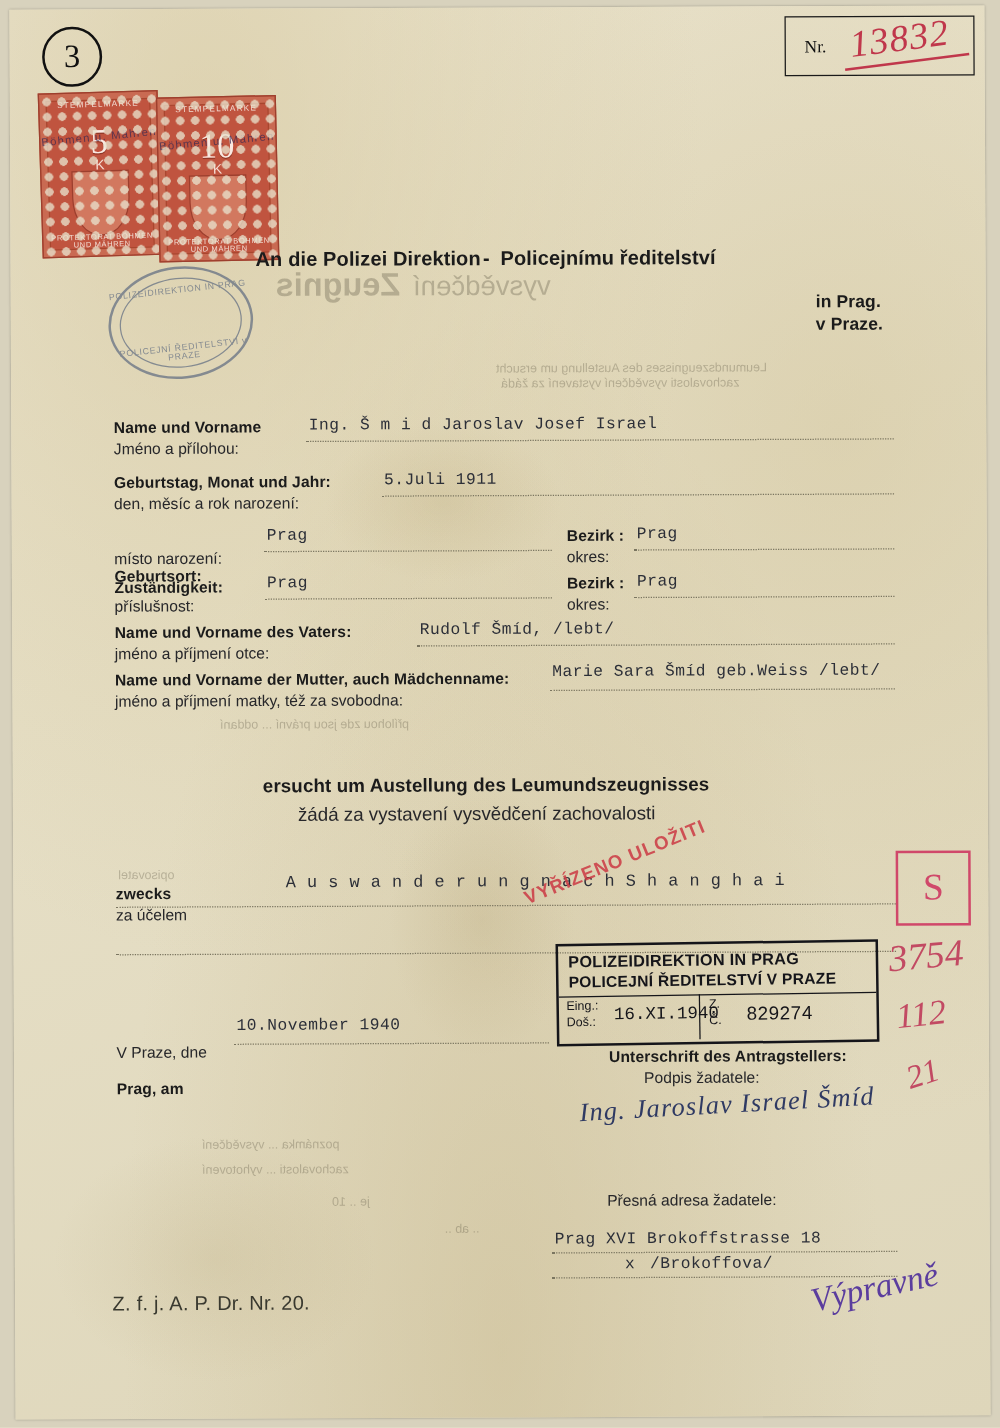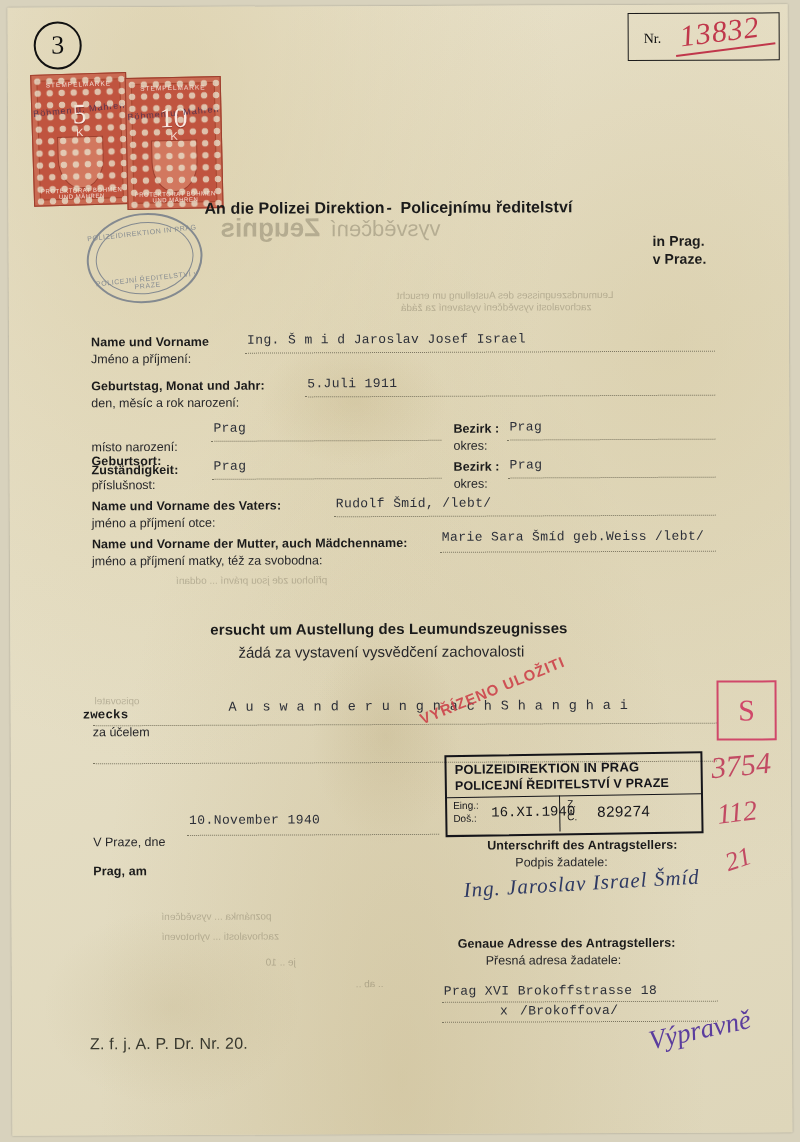--- a/index.html
+++ b/index.html
@@ -189,21 +189,21 @@
   <div class="ghost" style="left:254px;top:950px;font-size:10px;">je .. 10</div>
   <div class="ghost" style="left:344px;top:972px;font-size:10px;">.. ab ..</div>
 
   <div class="lbl de" style="left:196px;top:192px;font-size:16px;">An die Polizei Direktion</div>
   <div class="lbl de" style="left:378px;top:192px;font-size:16px;">-</div>
   <div class="lbl de" style="left:392px;top:192px;font-size:16px;">Policejnímu ředitelství</div>
   <div class="lbl de" style="left:644px;top:228px;font-size:14px;">in Prag.</div>
   <div class="lbl de" style="left:644px;top:246px;font-size:14px;">v Praze.</div>
 
   <div class="lbl de" style="left:82px;top:327px;text-align:right;">Name und Vorname</div>
-  <div class="lbl cz" style="left:82px;top:344px;">Jméno a příjmení:</div>
+  <div class="lbl cz" style="left:82px;top:344px;">Jméno a přílohou:</div>
   <div class="hand" style="left:238px;top:326px;">Ing. Š m i d   Jaroslav Josef Israel</div>
   <div class="dots" style="left:236px;top:346px;width:470px;"></div>
 
   <div class="lbl de" style="left:82px;top:371px;">Geburtstag, Monat und Jahr:</div>
   <div class="lbl cz" style="left:82px;top:388px;">den, měsíc a rok narození:</div>
   <div class="hand" style="left:298px;top:370px;">5.Juli 1911</div>
   <div class="dots" style="left:296px;top:390px;width:410px;"></div>
 
   <div class="lbl de" style="left:82px;top:431px;margin-top:15px;">Geburtsort:</div>
   <div class="lbl cz" style="left:82px;top:432px;">místo narození:</div>
@@ -229,21 +229,21 @@
   <div class="dots" style="left:324px;top:510px;width:382px;"></div>
 
   <div class="lbl de" style="left:82px;top:529px;">Name und Vorname der Mutter, auch Mädchenname:</div>
   <div class="lbl cz" style="left:82px;top:546px;">jméno a příjmení matky, též za svobodna:</div>
   <div class="hand" style="left:432px;top:524px;">Marie Sara Šmíd geb.Weiss /lebt/</div>
   <div class="dots" style="left:430px;top:546px;width:276px;"></div>
 
   <div class="lbl de" style="left:200px;top:613px;font-size:15px;">ersucht um Austellung des Leumundszeugnisses</div>
   <div class="lbl cz" style="left:228px;top:636px;font-size:15px;">žádá za vystavení vysvědčení zachovalosti</div>
 
-  <div class="lbl de" style="left:72px;top:700px;font-family:Liberation Mono, monospace;">zwecks</div>
+  <div class="lbl de" style="left:82px;top:700px;">zwecks</div>
   <div class="lbl cz" style="left:82px;top:717px;">za účelem</div>
   <div class="hand" style="left:218px;top:693px;font-size:13.5px;">A u s w a n d e r u n g   n a c h   S h a n g h a i</div>
   <div class="dots" style="left:82px;top:718px;width:624px;"></div>
   <div class="dots" style="left:82px;top:756px;width:624px;"></div>
 
   <div id="vyrizeno">VYŘÍZENO ULOŽITI</div>
 
   <div id="recstamp">
     <div class="l1">POLIZEIDIREKTION IN PRAG</div>
     <div class="l2">POLICEJNÍ ŘEDITELSTVÍ V PRAZE</div>
@@ -268,21 +268,20 @@
 
   <div class="lbl de" style="left:82px;top:856px;">Prag, am</div>
   <div class="lbl cz" style="left:82px;top:827px;">V Praze, dne</div>
   <div class="hand" style="left:178px;top:806px;">10.November  1940</div>
   <div class="dots" style="left:176px;top:828px;width:252px;"></div>
 
   <div class="lbl de" style="left:476px;top:832px;">Unterschrift des Antragstellers:</div>
   <div class="lbl cz" style="left:504px;top:849px;">Podpis žadatele:</div>
   <div id="signature">Ing. Jaroslav Israel Šmíd</div>
 
-  <div class="lbl de" style="left:446px;top:930px;">Genaue Adresse des Antragstellers:</div>
   <div class="lbl cz" style="left:474px;top:947px;">Přesná adresa žadatele:</div>
   <div class="hand" style="left:432px;top:978px;">Prag XVI Brokoffstrasse 18</div>
   <div class="hand" style="left:488px;top:998px;">x</div>
   <div class="hand" style="left:508px;top:998px;">/Brokoffova/</div>
   <div class="dots" style="left:430px;top:996px;width:276px;"></div>
   <div class="dots" style="left:430px;top:1016px;width:276px;"></div>
 
   <div id="vypravne">Výpravně</div>
 
   <div id="footer">Z. f. j. A. P. Dr. Nr. 20.</div>

